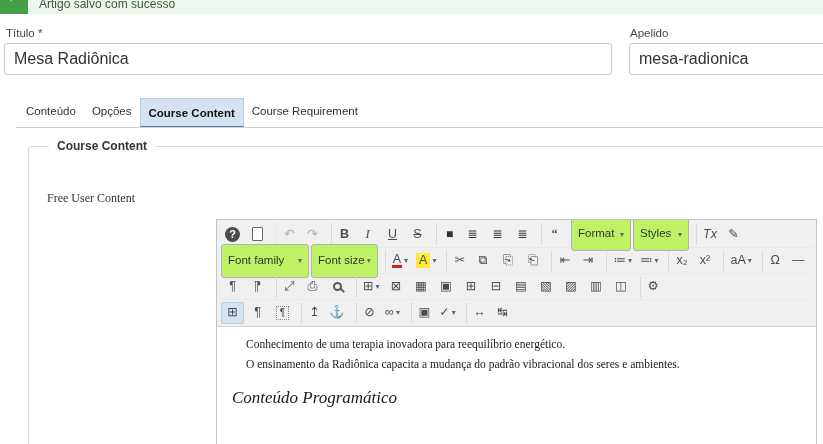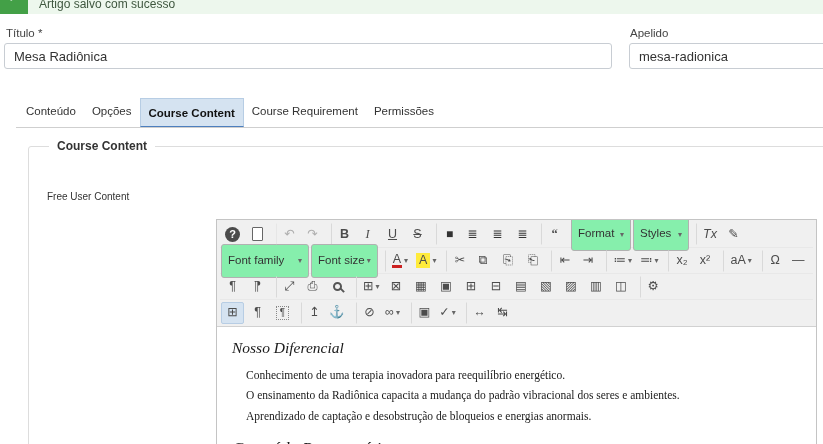--- a/index.html
+++ b/index.html
@@ -17,40 +17,40 @@
             background:#edf7ed; display:flex; }
   .banner-icon { width:28px; background:#43a047; color:#fff; display:flex;
                  align-items:center; justify-content:center; font-size:16px; flex:0 0 28px; }
   .banner-text { display:flex; align-items:flex-end; padding:0 0 3px 11px;
                  font-size:12px; color:#3e563e; }
 
   
   .field-label { position:absolute; font-size:11.5px; color:#444; }
   .lbl-titulo  { left:6px;  top:27px; }
   .lbl-apelido { left:630px; top:27px; }
-  .text-input { position:absolute; height:26px; border:1px solid #c8cdd3; border-radius:3px;
-                padding:4px 9px; font-size:13px; color:#333; background:#fff;
+  .text-input { position:absolute; height:32px; border:1px solid #c8cdd3; border-radius:3px;
+                padding:4px 9px; font-size:16px; color:#333; background:#fff;
                 font-family:"Liberation Sans",sans-serif; }
   .inp-titulo  { left:4px;   top:43px; width:608px; }
   .inp-apelido { left:629px; top:43px; width:200px; }
 
   
   .tabs { position:absolute; left:16px; top:98px; width:823px; display:flex;
           border-bottom:1px solid #cfcfcf; padding-left:2px; }
   .tab { font-family:"Liberation Sans",sans-serif; font-size:11.5px; color:#333;
          background:none; border:none; border-bottom:3px solid transparent;
          padding:7px 8px 7px; white-space:nowrap; cursor:pointer; }
   .tab.active { font-weight:bold; color:#111; border-bottom-color:#4d7fbe; }
 
   
   .fset { position:absolute; left:28px; top:146px; width:1010px; height:520px;
           border:1px solid #ddd; border-radius:3px; }
   .fset-legend { position:absolute; left:20px; top:-8px; background:#fff;
                  padding:0 8px; font-size:12px; font-weight:bold; color:#333; }
-  .free-user-label { position:absolute; left:18px; top:44px; font-size:10px; color:#333; }
+  .free-user-label { position:absolute; left:18px; top:44px; font-size:12px; color:#333;font-family:Liberation Serif, serif; }
 
   
   .editor { position:absolute; left:187px; top:72px; width:601px; height:380px;
             border:1px solid #c4c4c4; background:#fff; overflow:hidden; }
   .toolbar { background:#f0f0f0; border-bottom:1px solid #d1d1d1; padding:1px 3px; }
   .tb-row { display:flex; align-items:center; height:26px; }
   .tb-row + .tb-row { border-top:1px solid #e8e8e8; }
 
   .tb-btn { display:inline-flex; align-items:center; justify-content:center;
             min-width:23px; height:22px; padding:0 2px; margin:0 1px;
@@ -67,21 +67,21 @@
   .active { background:#d5e3f1; border:1px solid #b7cde4; }
 
   .g-bold .glyph   { font-weight:bold; }
   .g-italic .glyph { font-style:italic; }
   .g-under .glyph  { text-decoration:underline; }
   .g-strike .glyph { text-decoration:line-through; }
   .g-serif .glyph  { font-family:"Liberation Serif",serif; }
   .g-dark { color:#333; font-size:12px; }
   .g-flip .glyph   { transform:scaleX(-1); }
 
-  .listbox { background:#86efac; border:1px solid #b1b1b1; border-radius:3px;
+  .listbox { background:#bef264; border:1px solid #b1b1b1; border-radius:3px;
              justify-content:space-between; padding:16px 6px; font-size:11.5px; color:#333; }
   .w-ff  { min-width:88px;align-items:center; }
   .w-fs  { min-width:64px; }
   .w-fmt { min-width:60px; }
   .w-sty { min-width:56px; }
 
   .i-help .glyph { background:#4b4b4b; color:#fff; border-radius:50%;
                    width:15px; height:15px; line-height:15px; text-align:center;
                    font-size:11px; font-weight:bold; }
   .i-doc .glyph  { width:11px; height:14px; border:1px solid #666; border-radius:1px; background:#fff; }
@@ -118,21 +118,20 @@
 
     <button class="tab">Opções</button>
 
 
     <button class="tab active">Course Content</button>
 
     <button class="tab">Course Requirement</button>
 
 
 
-    <button class="tab">Permissões</button>
   </nav>
 
 <div class="fset">
   <span class="fset-legend">Course Content</span>
   <span class="free-user-label">Free User Content</span>
 
   <div class="editor">
     <div class="toolbar">
       <div class="tb-row">
 
@@ -398,25 +397,23 @@
             <span class="glyph">↔</span>
           </button>
 
           <button class="tb-btn">
             <span class="glyph">↹</span>
           </button>
         </div>
     </div>
 
     <div class="ed-content">
-      <h2 class="ed-h1">Nosso Diferencial</h2>
       <div>
 
           <p class="ed-p">Conhecimento de uma terapia inovadora para reequilíbrio energético.</p>
 
           <p class="ed-p">O ensinamento da Radiônica capacita a mudança do padrão vibracional dos seres e ambientes.</p>
 
-          <p class="ed-p">Aprendizado de captação e desobstrução de bloqueios e energias anormais.</p>
         </div>
       <h2 class="ed-h2">Conteúdo Programático</h2>
     </div>
   </div>
 </div>
 
 </body></html>

